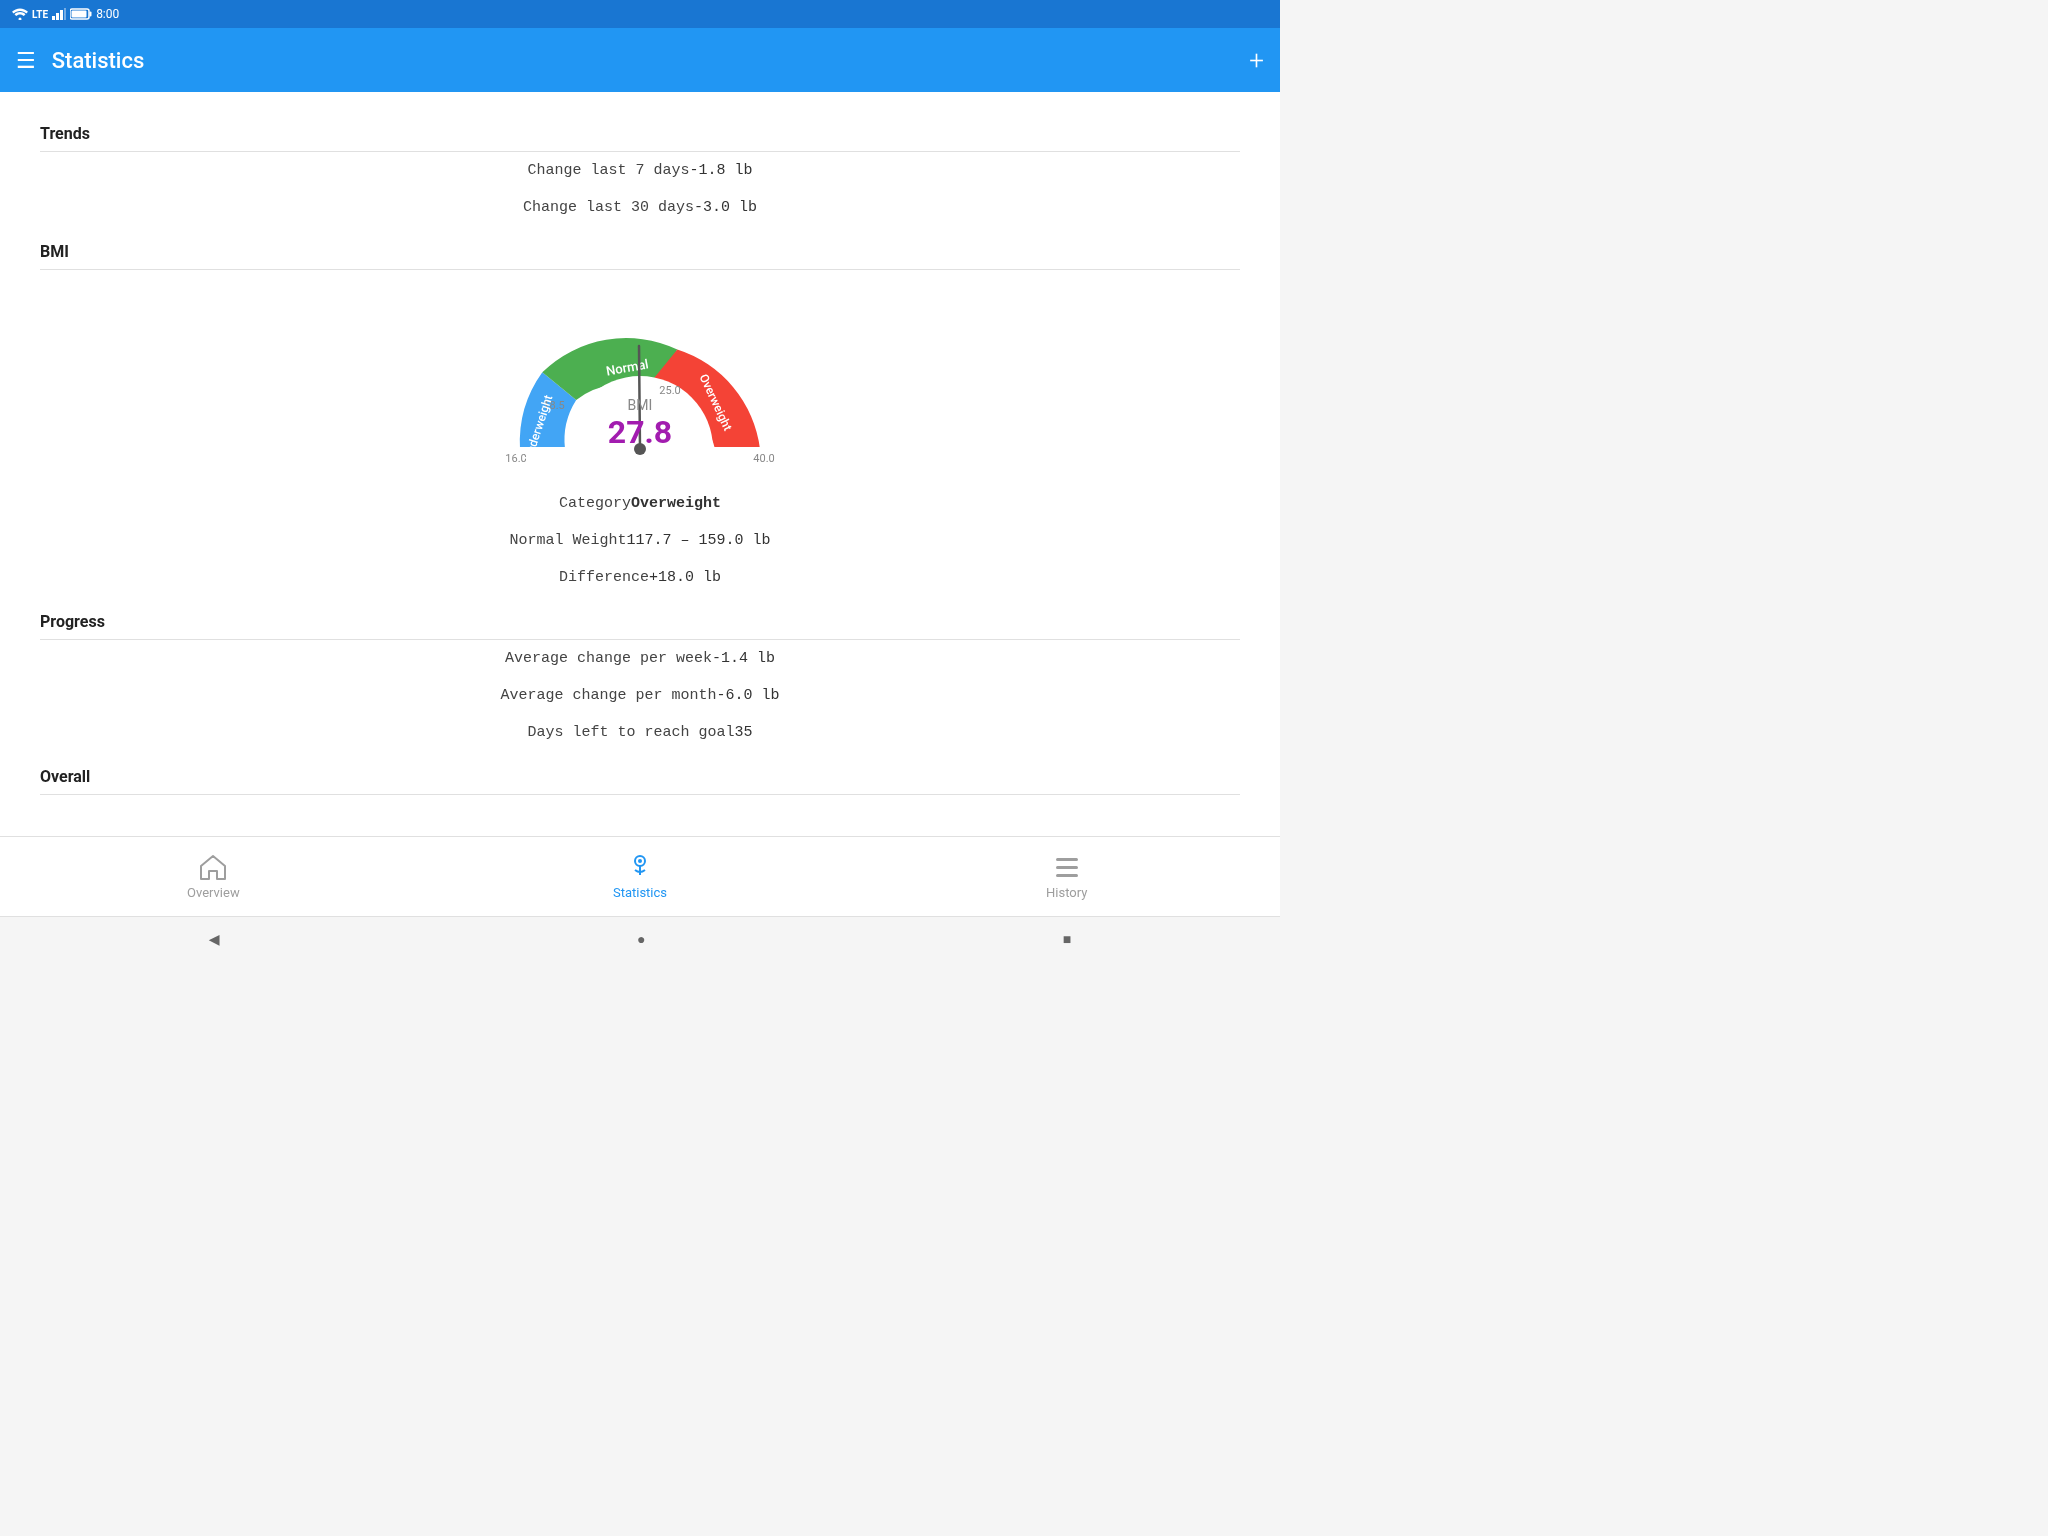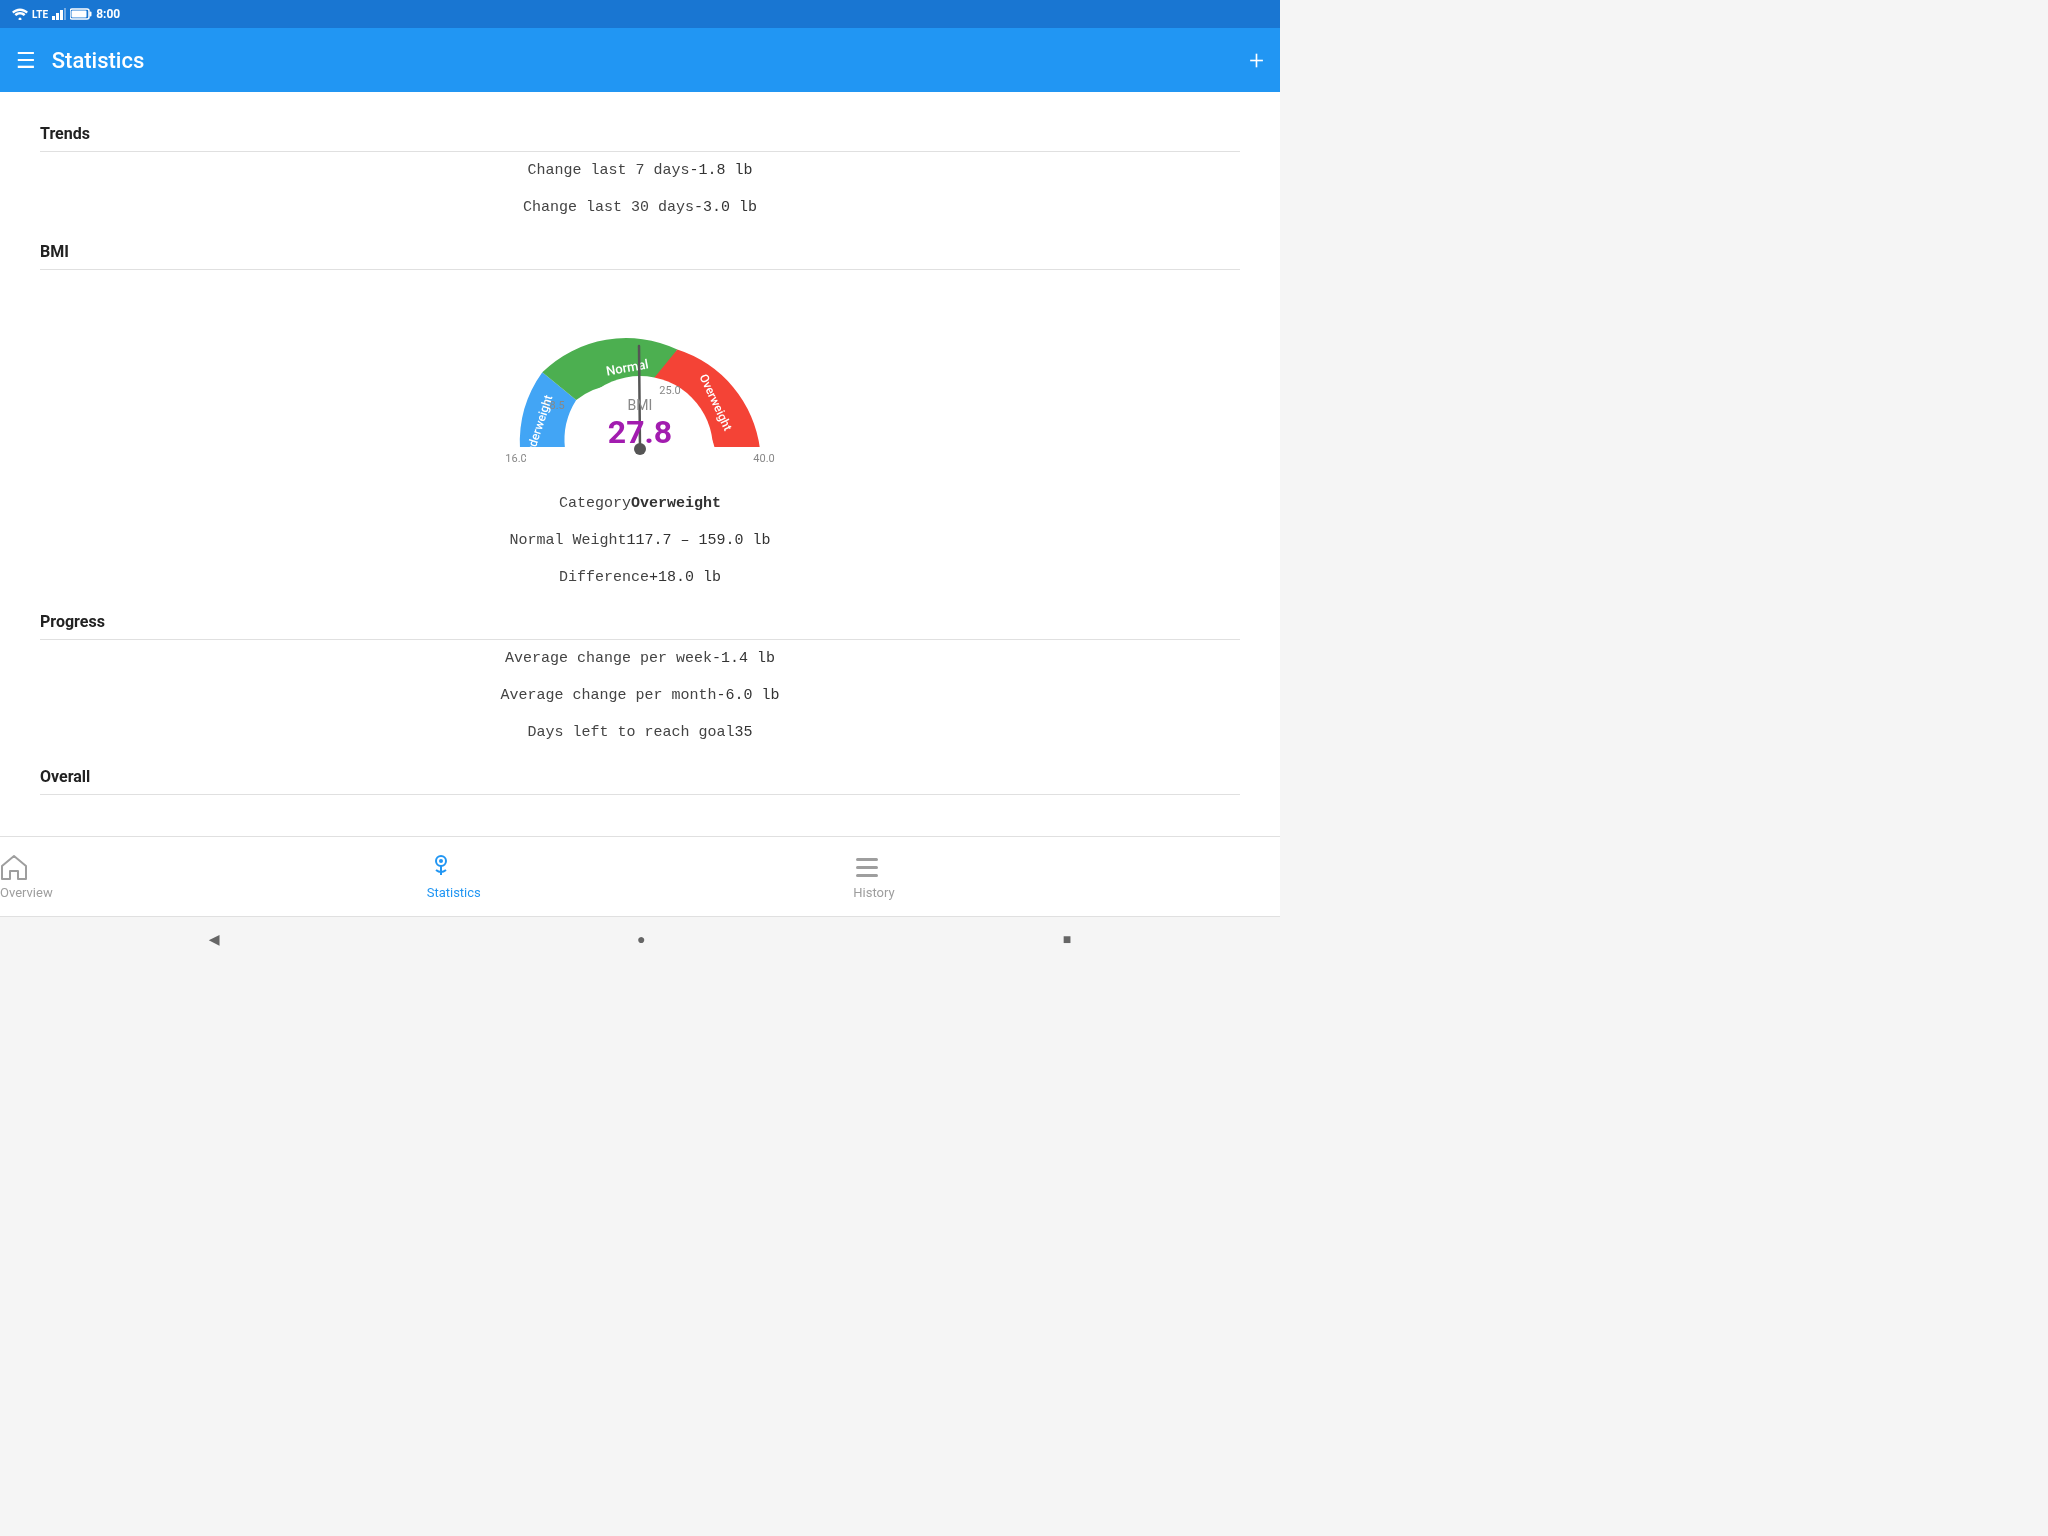--- a/index.html
+++ b/index.html
@@ -138,21 +138,21 @@
       background: white;
       height: 80px;
       display: flex;
       align-items: center;
       justify-content: space-around;
       border-top: 1px solid #e0e0e0;
     }
     .nav-item {
       display: flex;
       flex-direction: column;
-      align-items: flex-start;
+      align-items: center;
       gap: 4px;
       cursor: pointer;
       flex: 1;
       padding: 8px 0;
     }
     .nav-label {
       font-size: 13px;
       color: #9E9E9E;
     }
     .nav-label.active {
@@ -199,21 +199,21 @@
       <rect x="4" y="5" width="3" height="7" fill="white"></rect>
       <rect x="8" y="2" width="3" height="10" fill="white"></rect>
       <rect x="12" y="0" width="2" height="12" fill="white" opacity="0.4"></rect>
     </svg>
 
     <svg width="22" height="12" viewBox="0 0 22 12">
       <rect x="0" y="1" width="19" height="10" rx="2" fill="none" stroke="white" stroke-width="1.5"></rect>
       <rect x="19.5" y="3.5" width="2" height="5" rx="1" fill="white"></rect>
       <rect x="1.5" y="2.5" width="15" height="7" rx="1" fill="white"></rect>
     </svg>
-    <span style="color:white;font-size:12px;font-weight:700;">8:00</span>
+    <span style="color:white;font-size:12px;font-weight:400;">8:00</span>
   </div>
 </div>
 
 <div class="app-bar">
   <div class="app-bar-left">
     <span class="hamburger-icon">☰</span>
     <span class="app-bar-title">Statistics</span>
   </div>
   <span class="add-icon">+</span>
 </div>

